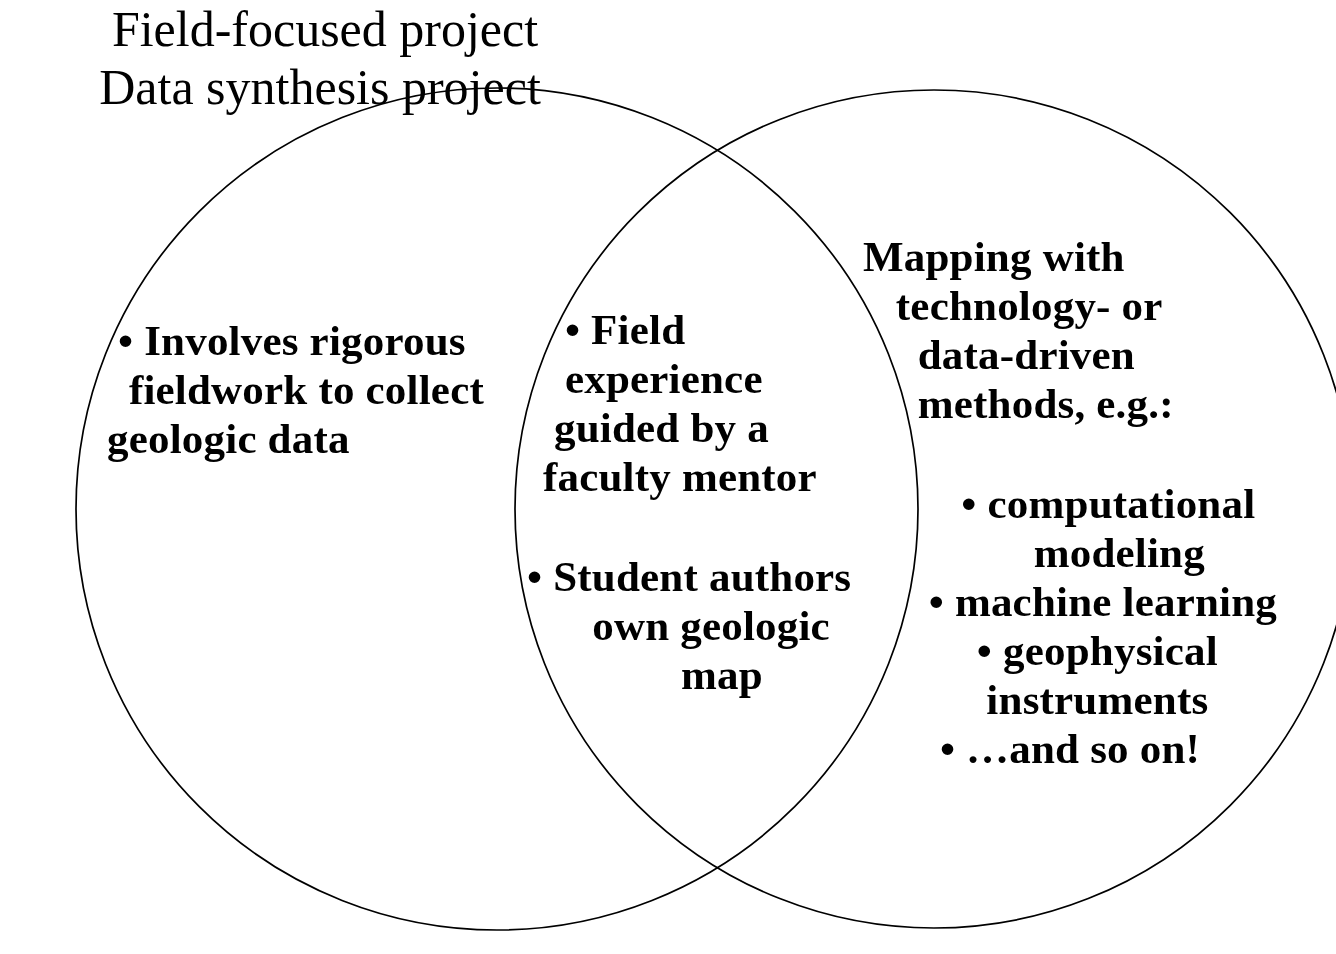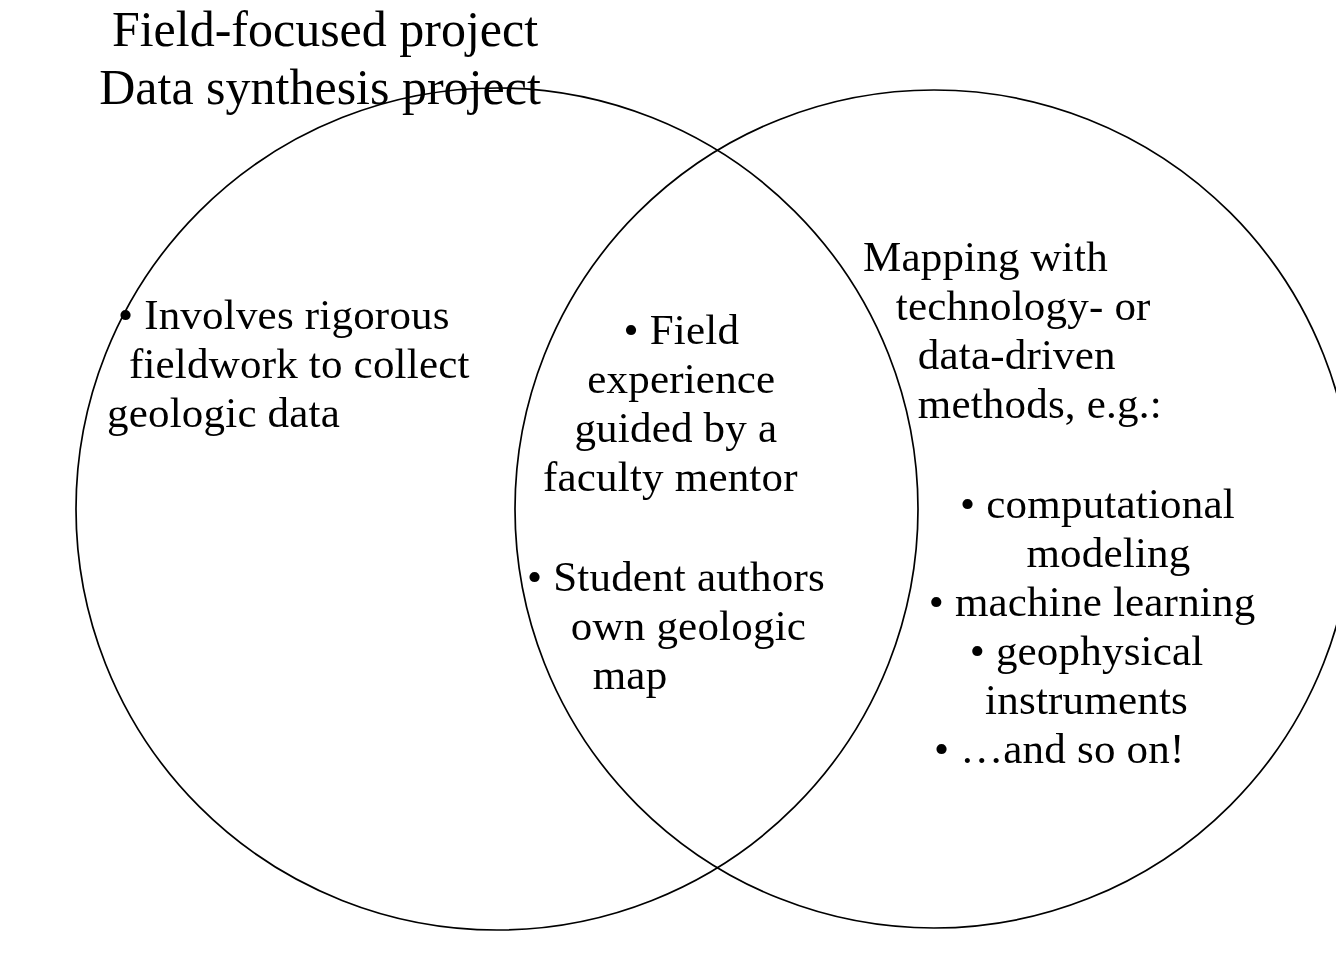--- a/index.html
+++ b/index.html
@@ -19,33 +19,34 @@
     margin-left:45px;
   }
   .venn-svg{position:absolute;left:0;top:0;width:1336px;height:954px;}
   .venn-svg circle{fill:none;stroke:var(--stroke);stroke-width:1.7;}
   .tblock{
     position:absolute;
     white-space:pre;
     font-size:43px;
     line-height:49px;
     letter-spacing:0.2px;
+    font-weight:bold;
   }
   .title{
     font-size:50px;
     line-height:58px;
     text-align:center;
     white-space:pre;
   }
   .t-left{left:66px;top:8px;width:560px;}
   .t-right{left:715px;top:8px;width:550px;}
-  .lb1{left:62px;top:290px;}
+  .lb1{left:62px;top:316px;}
   .lb2{left:45px;top:549px;}
-  .mid1{left:498px;top:305px;text-align:center;}
-  .mid2{left:482px;top:552px;}
+  .mid1{left:498px;top:305px;}
+  .mid2{left:482px;top:552px;text-align:center;}
   .rheader{left:818px;top:232px;}
   .rlist{left:818px;top:479px;text-align:center;}
 </style>
 </head>
 <body>
 
 <div class="canvas">
 
   <svg class="venn-svg" viewBox="0 0 1336 954">
     <circle cx="452" cy="509" r="421"></circle>

